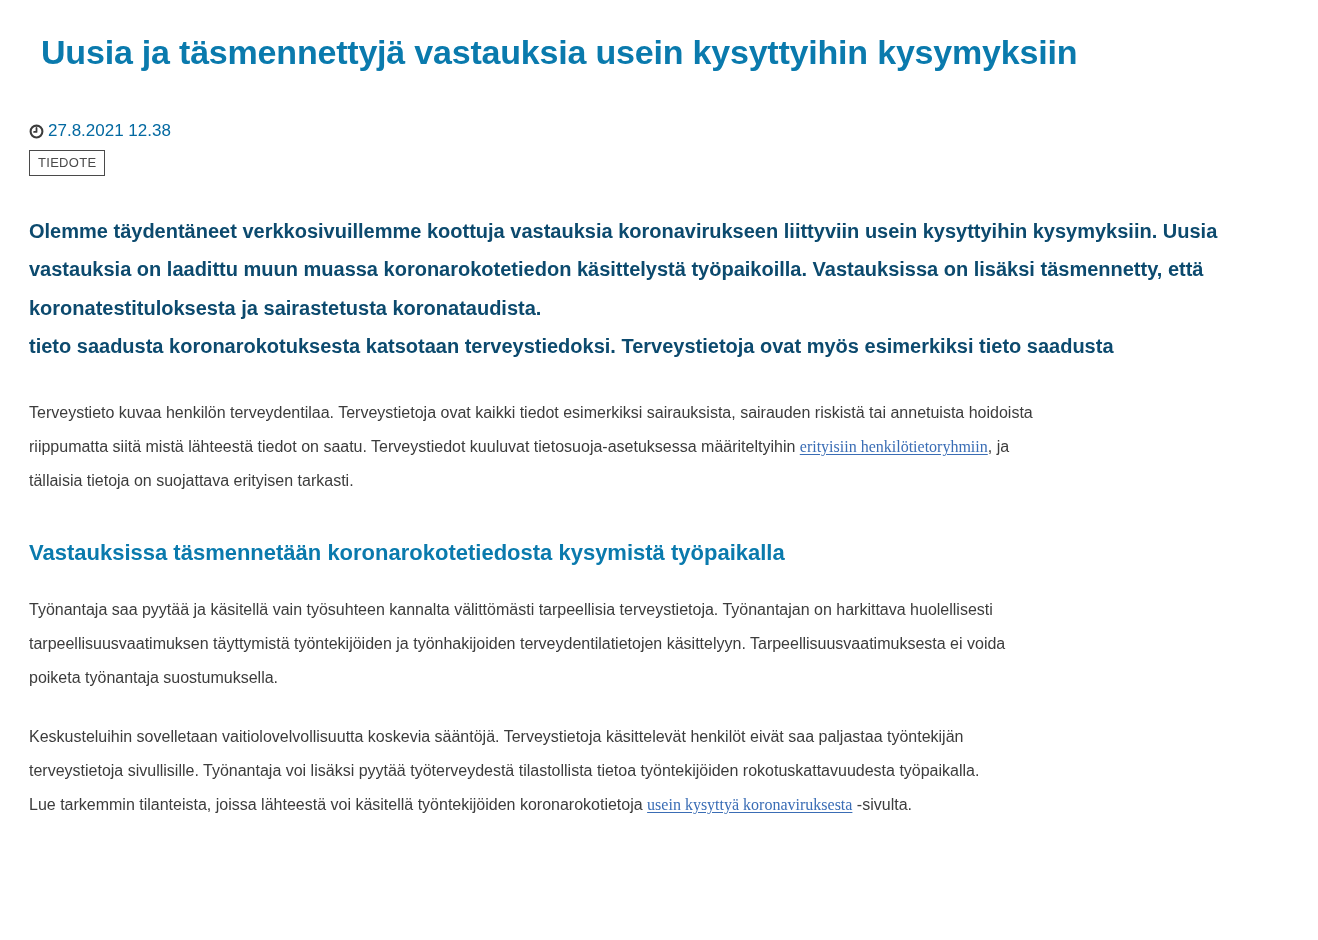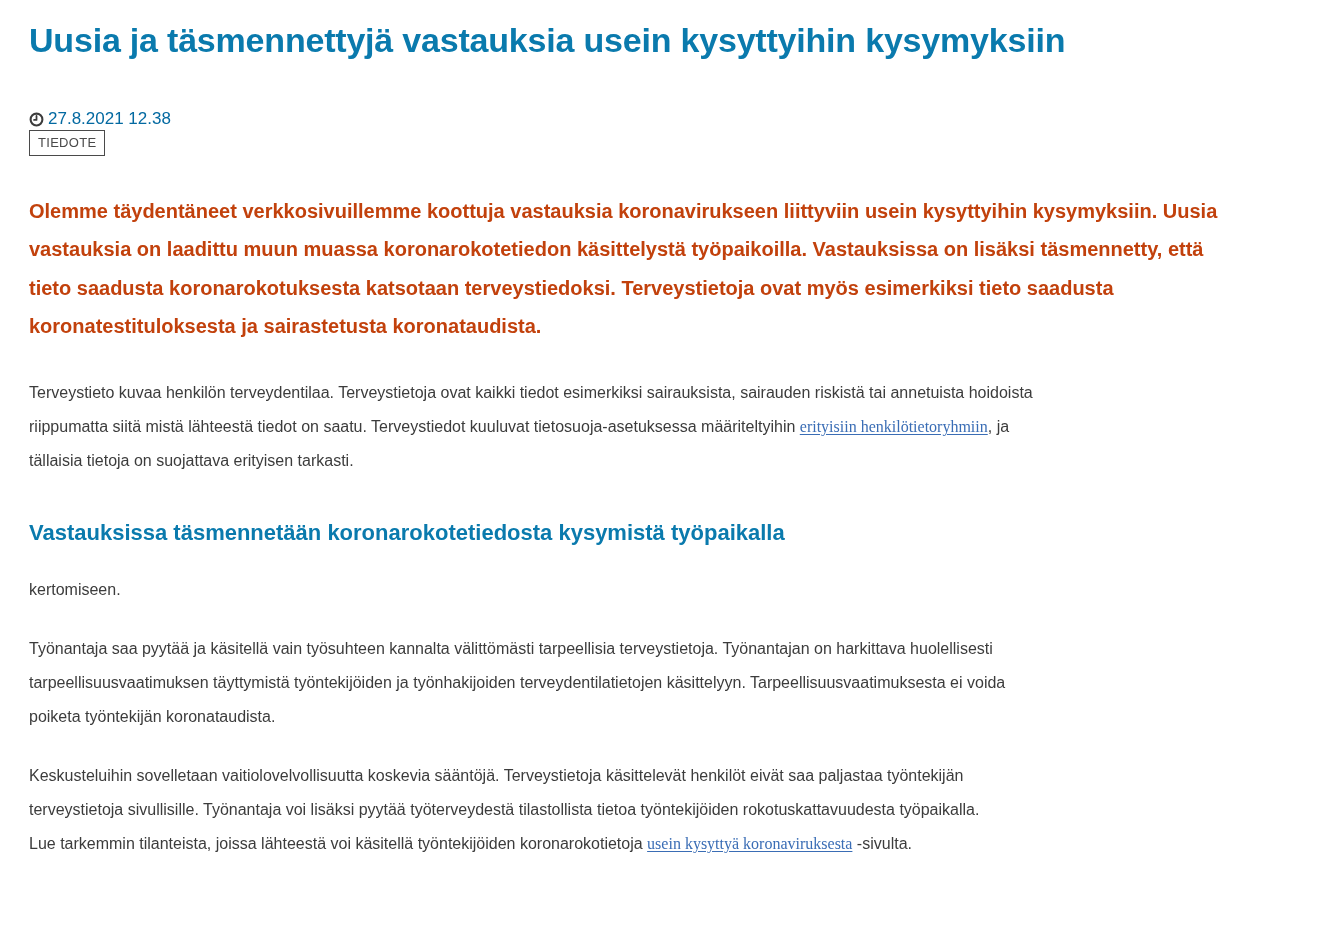--- a/index.html
+++ b/index.html
@@ -15,21 +15,21 @@
       color: #3c3c3c;
     }
     .article {
       position: relative;
       padding-left: 29px;
       padding-right: 20px;
       box-sizing: border-box;
       width: 1318px;
     }
     .title {
-      margin: 0;
+      margin: 12px;
       padding-top: 18px;
       font-size: 34px;
       line-height: 45px;
       font-weight: 600;
       color: #0a7aad;
       letter-spacing: -0.2px;
     }
     .title .line { display: block; white-space: nowrap; }
     .meta {
       margin-top: 45px;
@@ -42,33 +42,34 @@
     .clock-icon {
       display: inline-block;
       width: 15px;
       height: 15px;
       margin-right: 4px;
       position: relative;
       top: 0px;
     }
     .badge {
       display: inline-block;
+      margin-top: 8px;
       border: 1px solid #4a4a4a;
       padding: 4px 8px;
       font-size: 13px;
       letter-spacing: 0.3px;
       color: #4a4a4a;
       line-height: 16px;
     }
     .lead {
       margin: 36px 0 0 0;
       font-size: 20px;
       line-height: 38.3px;
       font-weight: 700;
-      color: #c2410c;
+      color: #0c4a6e;
     }
     .p {
       margin: 0;
       font-size: 16px;
       line-height: 34px;
       color: #3c3c3c;
     }
     .p .line, .lead .line { display: block; white-space: nowrap; }
     .p1 { margin-top: 31px; }
     .h2 {
@@ -108,40 +109,39 @@
     <span>27.8.2021 12.38</span>
   </div>
 
   <div>
     <span class="badge">TIEDOTE</span>
   </div>
 
   <p class="lead">
     <span class="line">Olemme täydentäneet verkkosivuillemme koottuja vastauksia koronavirukseen liittyviin usein kysyttyihin kysymyksiin. Uusia</span>
     <span class="line">vastauksia on laadittu muun muassa koronarokotetiedon käsittelystä työpaikoilla. Vastauksissa on lisäksi täsmennetty, että</span>
+    <span class="line">koronatestituloksesta ja sairastetusta koronataudista.</span>
     <span class="line">tieto saadusta koronarokotuksesta katsotaan terveystiedoksi. Terveystietoja ovat myös esimerkiksi tieto saadusta</span>
-    <span class="line">koronatestituloksesta ja sairastetusta koronataudista.</span>
   </p>
 
   <p class="p p1">
     <span class="line">Terveystieto kuvaa henkilön terveydentilaa. Terveystietoja ovat kaikki tiedot esimerkiksi sairauksista, sairauden riskistä tai annetuista hoidoista</span>
     <span class="line"><span>riippumatta siitä mistä lähteestä tiedot on saatu. Terveystiedot kuuluvat tietosuoja-asetuksessa määriteltyihin </span><a class="link" href="#">erityisiin henkilötietoryhmiin</a><span>, ja</span></span>
     <span class="line">tällaisia tietoja on suojattava erityisen tarkasti.</span>
   </p>
 
   <h2 class="h2">Vastauksissa täsmennetään koronarokotetiedosta kysymistä työpaikalla</h2>
 
   <p class="p p2">
-    <span class="line">kertomiseen.</span>
   </p>
 
   <p class="p p3">
     <span class="line">Työnantaja saa pyytää ja käsitellä vain työsuhteen kannalta välittömästi tarpeellisia terveystietoja. Työnantajan on harkittava huolellisesti</span>
     <span class="line">tarpeellisuusvaatimuksen täyttymistä työntekijöiden ja työnhakijoiden terveydentilatietojen käsittelyyn. Tarpeellisuusvaatimuksesta ei voida</span>
-    <span class="line">poiketa työntekijän koronataudista.</span>
+    <span class="line">poiketa työnantaja suostumuksella.</span>
   </p>
 
   <p class="p p4">
     <span class="line">Keskusteluihin sovelletaan vaitiolovelvollisuutta koskevia sääntöjä. Terveystietoja käsittelevät henkilöt eivät saa paljastaa työntekijän</span>
     <span class="line">terveystietoja sivullisille. Työnantaja voi lisäksi pyytää työterveydestä tilastollista tietoa työntekijöiden rokotuskattavuudesta työpaikalla.</span>
     <span class="line"><span>Lue tarkemmin tilanteista, joissa lähteestä voi käsitellä työntekijöiden koronarokotietoja </span><a class="link" href="#">usein kysyttyä koronaviruksesta</a><span> -sivulta.</span></span>
   </p>
 
 </div>
 

